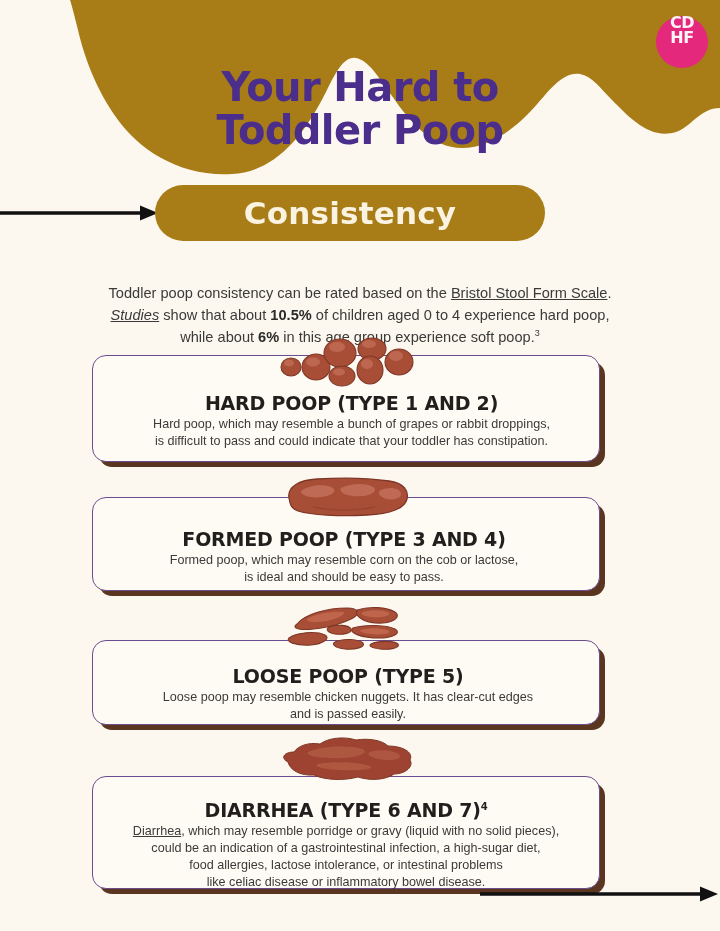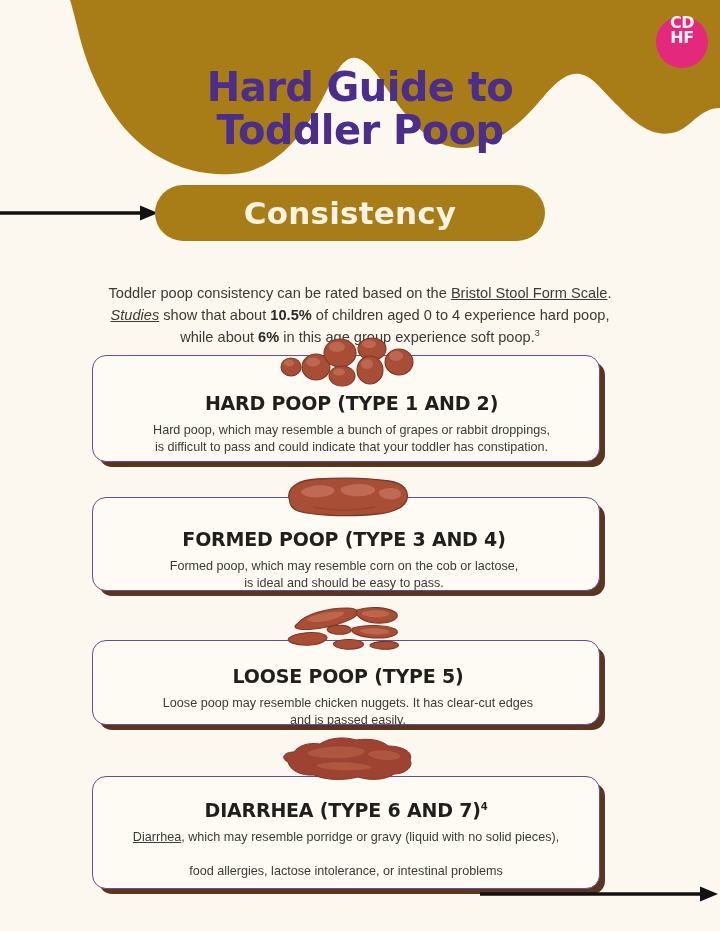--- a/index.html
+++ b/index.html
@@ -74,21 +74,21 @@
     box-sizing:border-box;
   }
   .card-title{
     text-align:center;color:#211F1E;font-weight:bold;
     font-size:19px;letter-spacing:-0.2px;
     font-family:"DejaVu Sans", sans-serif;
   }
   .card-title .sup4{font-size:10px;vertical-align:super;font-weight:bold;}
   .card-body{
     text-align:center;color:#3A3A38;font-size:12.6px;line-height:1.35;
-    margin-top:8px;padding:0 14px;
+    margin-top:2px;padding:0 14px;
     font-family:"Liberation Sans", sans-serif;
   }
   .card-body .lnk{}
 
   #card-hard{top:355px;height:107px;padding:36px 0 0 11px;}
   #card-formed{top:497px;height:94px;padding:30px 4px 0 0;}
   #card-loose{top:640px;height:85px;padding:24px 0 0 4px;}
   #card-diarrhea{top:776px;height:113px;padding:22px 0 0 0;}
 
   
@@ -121,21 +121,21 @@
                C74,14 72,6 70,0 Z" fill="#A87C16"></path>
     </svg>
   </div>
 
   <div class="logo">
     <span>CD</span>
     <span>HF</span>
   </div>
 
   <div class="title">
-    <span>Hard Guide to</span>
+    <span>Your Hard to</span>
     <span class="l2">Toddler Poop</span>
   </div>
 
   <div class="arrow-left">
     <svg width="160" height="20" viewBox="0 0 160 20" xmlns="http://www.w3.org/2000/svg">
       <line x1="0" y1="10" x2="142" y2="10" stroke="#111111" stroke-width="3.4"></line>
       <polygon points="140,2.5 158,10 140,17.5" fill="#111111"></polygon>
     </svg>
   </div>
 
@@ -224,22 +224,23 @@
       </g>
     </svg>
   </div>
 
   <div class="card" id="card-diarrhea">
     <div class="card-title">
       <span>DIARRHEA (TYPE 6 AND 7)</span><span class="sup4">4</span>
     </div>
     <div class="card-body">
       <a class="lnk" href="#" style="color:#3A3A38;">Diarrhea</a><span>, which may resemble porridge or gravy (liquid with no solid pieces),</span><br>
-      <br>
+      <span>could be an indication of a gastrointestinal infection, a high-sugar diet,</span><br>
       <span>food allergies, lactose intolerance, or intestinal problems</span><br>
+      <span>like celiac disease or inflammatory bowel disease.</span>
     </div>
   </div>
   <div class="art" id="art-diarrhea">
     <svg width="140" height="46" viewBox="0 0 140 46" xmlns="http://www.w3.org/2000/svg">
       <path d="M10,26 C2,22 6,16 16,16 C20,10 30,6 42,8 C50,2 66,0 78,4
                C90,2 104,4 110,10 C124,10 136,16 132,24
                C136,30 128,38 116,38 C108,44 92,45 80,41
                C66,45 46,44 36,39 C22,40 12,34 10,26 Z" fill="#9E4331" stroke="#7E3726" stroke-width="1"></path>
       <g fill="#B35C44" opacity="0.8">
         <path d="M30,16 C44,10 70,9 84,13 C92,16 82,21 64,22 C44,23 26,20 30,16 Z"></path>

